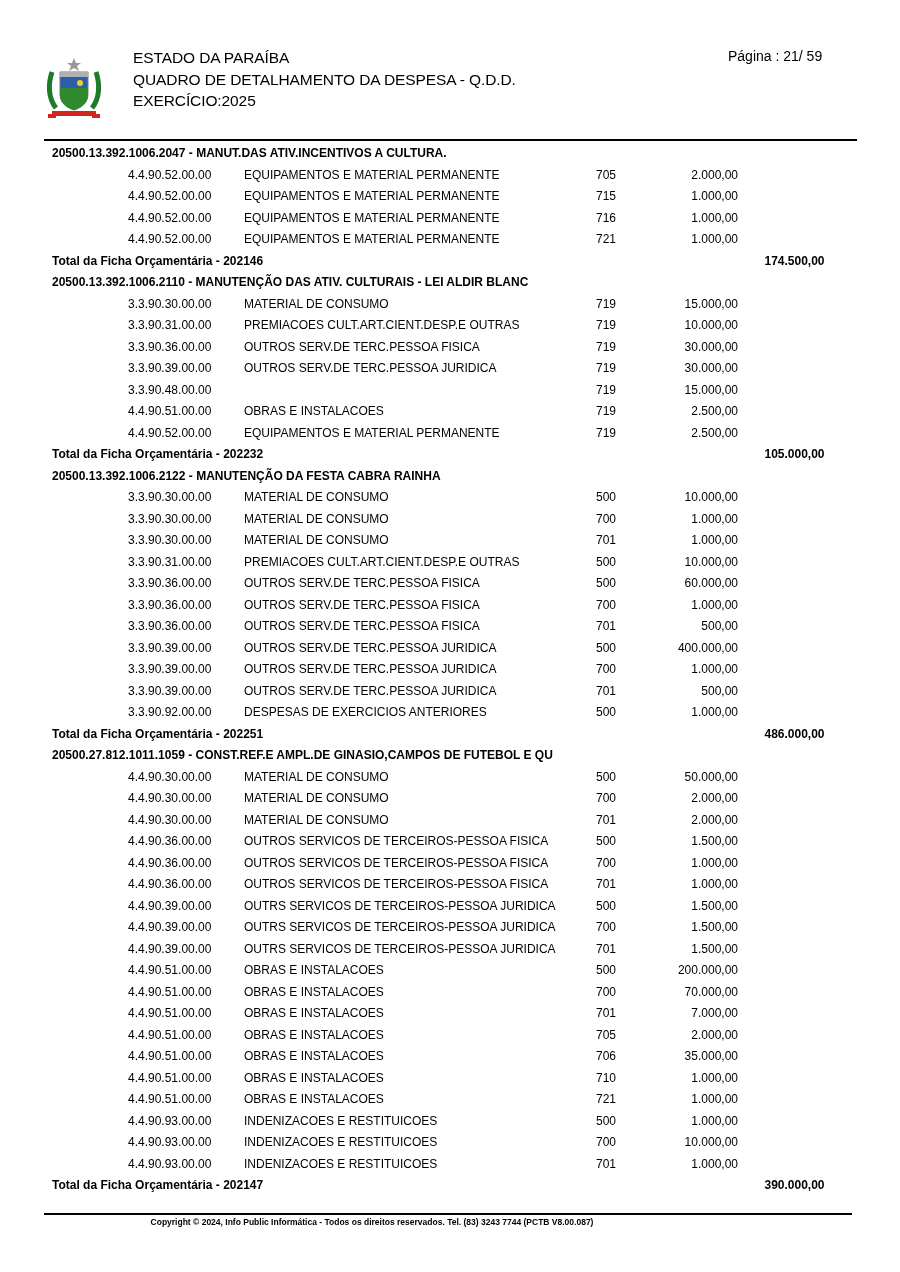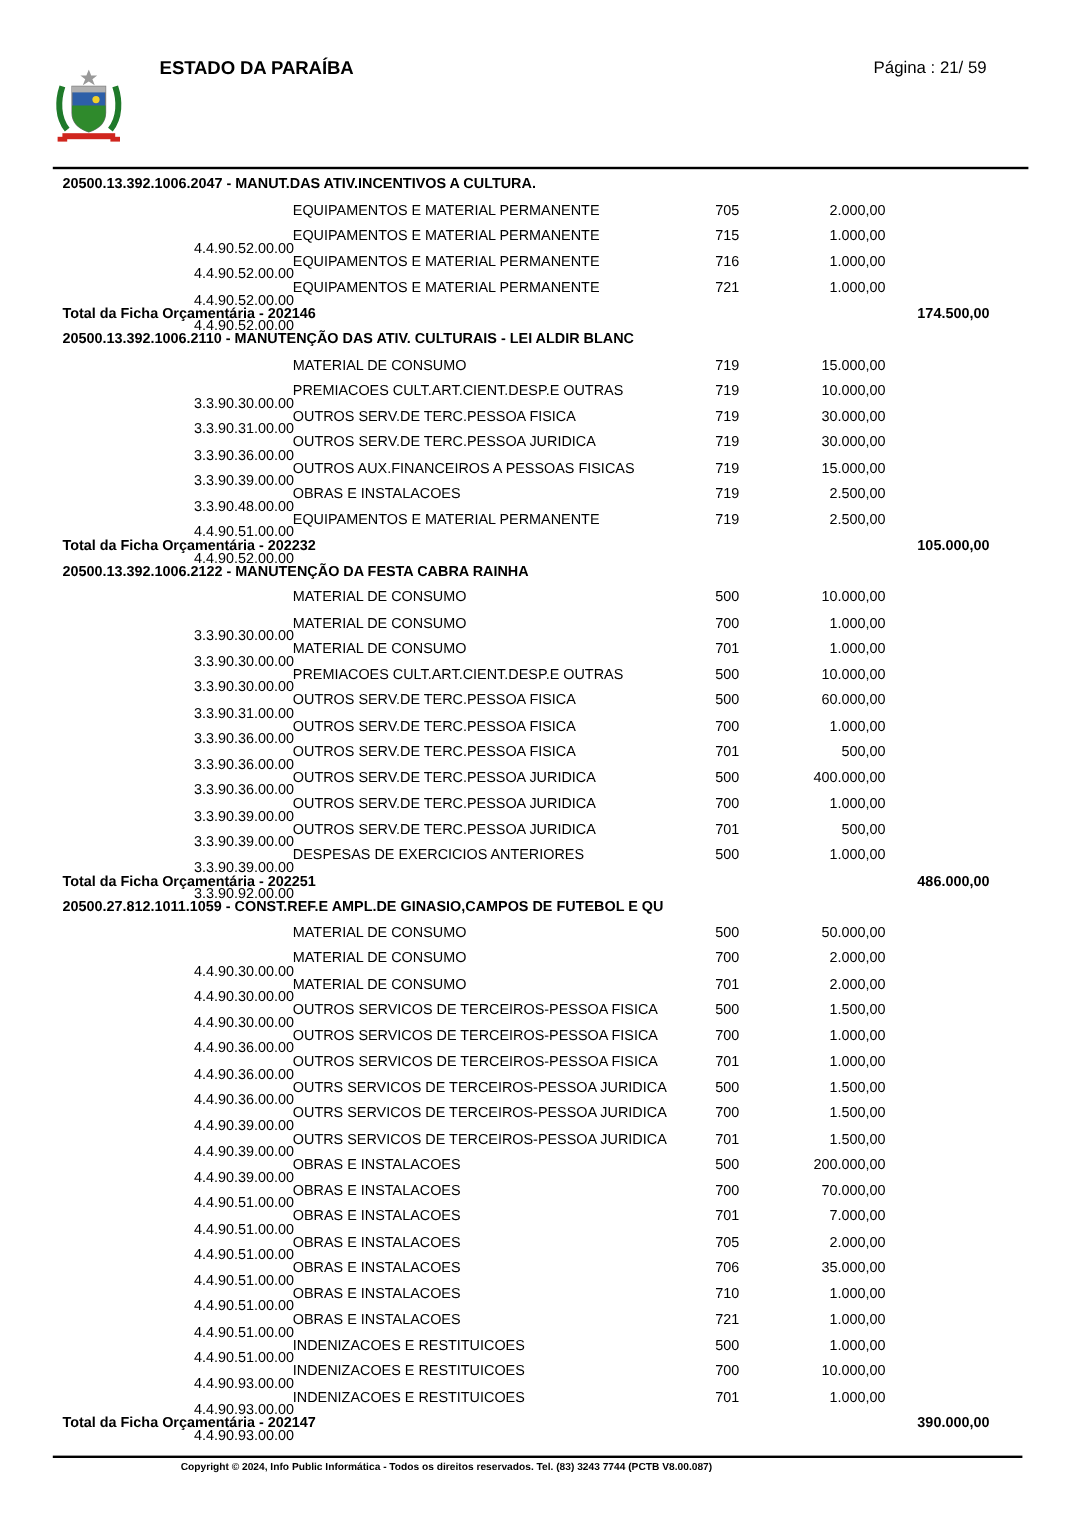--- a/index.html
+++ b/index.html
@@ -1,27 +1,27 @@
 <!DOCTYPE html>
 <html><head>
 <meta charset="utf-8">
 <style>
   html, body { margin: 0; padding: 0; background: #ffffff; }
   body { width: 900px; height: 1272px; position: relative; font-family: "Liberation Sans", sans-serif; color: #000; overflow: hidden; }
   .header { position: absolute; left: 0; top: 0; width: 900px; height: 140px; }
   .crest { position: absolute; left: 46px; top: 58px; width: 56px; height: 64px; }
   .titles { position: absolute; left: 133px; top: 47px; }
-  .titles div { font-weight: bold; font-size: 15.5px; line-height: 21.5px; letter-spacing: -0.1px; }
+  .titles div { font-weight: normal; font-size: 15.5px; line-height: 21.5px; letter-spacing: -0.1px; }
   .page-num { position: absolute; left: 728px; top: 48px; font-size: 14px; }
   .rule-top { position: absolute; left: 44px; top: 139px; width: 813px; height: 2px; background: #000; }
   .content { position: absolute; left: 0; top: 144px; width: 900px; }
   .row { position: absolute; left: 0; width: 892px; height: 18px; font-size: 12px; line-height: 18px; white-space: nowrap; }
   .heading { font-weight: bold; }
   .heading .txt { position: absolute; left: 52px; }
-  .item .code { position: absolute; left: 144px; width: 101px; text-align: right; margin-top: 32px; }
+  .item .code { position: absolute; left: 128px; width: 101px; text-align: left; }
   .item .desc { position: absolute; left: 244px; }
   .item .src { position: absolute; left: 596px; }
   .item .val { position: absolute; left: 640px; width: 98px; text-align: right; }
   .total { font-weight: bold; }
   .total .lbl { position: absolute; left: 52px; }
   .total .amt { position: absolute; left: 740px; width: 109px; text-align: center; }
   .rule-bottom { position: absolute; left: 44px; top: 1213px; width: 808px; height: 2px; background: #000; }
   .footer { position: absolute; left: 0; top: 1217px; width: 744px; text-align: center; font-size: 8.5px; font-weight: bold; }
 </style>
 </head>
@@ -41,20 +41,22 @@
       <path d="M14 30 L42 30 L42 36 C42 46 34 50 28 52 C22 50 14 46 14 36 Z" fill="#2f8a2c"></path>
       <circle cx="34" cy="25" r="3" fill="#f2d02a"></circle>
 
       <rect x="6" y="53" width="44" height="5" fill="#d0261e"></rect>
       <rect x="2" y="56" width="8" height="4" fill="#d0261e"></rect>
       <rect x="46" y="56" width="8" height="4" fill="#d0261e"></rect>
     </svg>
   </div>
   <div class="titles">
     <div>ESTADO DA PARAÍBA</div>
+    <div>QUADRO DE DETALHAMENTO DA DESPESA - Q.D.D.</div>
+    <div>EXERCÍCIO:2025</div>
   </div>
   <div class="page-num">Página : 21/ 59</div>
 </div>
 <div class="rule-top"></div>
 
 <div class="content" id="content">
     <div class="row heading" style="top: 0px;">
       <span class="txt">20500.13.392.1006.2047 - MANUT.DAS ATIV.INCENTIVOS A CULTURA.</span>
     </div>
     <div class="row item" style="top: 21.5px;">
@@ -107,21 +109,20 @@
       <span class="val">30.000,00</span>
     </div>
     <div class="row item" style="top: 215px;">
       <span class="code">3.3.90.39.00.00</span>
       <span class="desc">OUTROS SERV.DE TERC.PESSOA JURIDICA</span>
       <span class="src">719</span>
       <span class="val">30.000,00</span>
     </div>
     <div class="row item" style="top: 236.5px;">
       <span class="code">3.3.90.48.00.00</span>
-      <span class="desc">OUTROS AUX.FINANCEIROS A PESSOAS FISICAS</span>
       <span class="src">719</span>
       <span class="val">15.000,00</span>
     </div>
     <div class="row item" style="top: 258px;">
       <span class="code">4.4.90.51.00.00</span>
       <span class="desc">OBRAS E INSTALACOES</span>
       <span class="src">719</span>
       <span class="val">2.500,00</span>
     </div>
     <div class="row item" style="top: 279.5px;">

